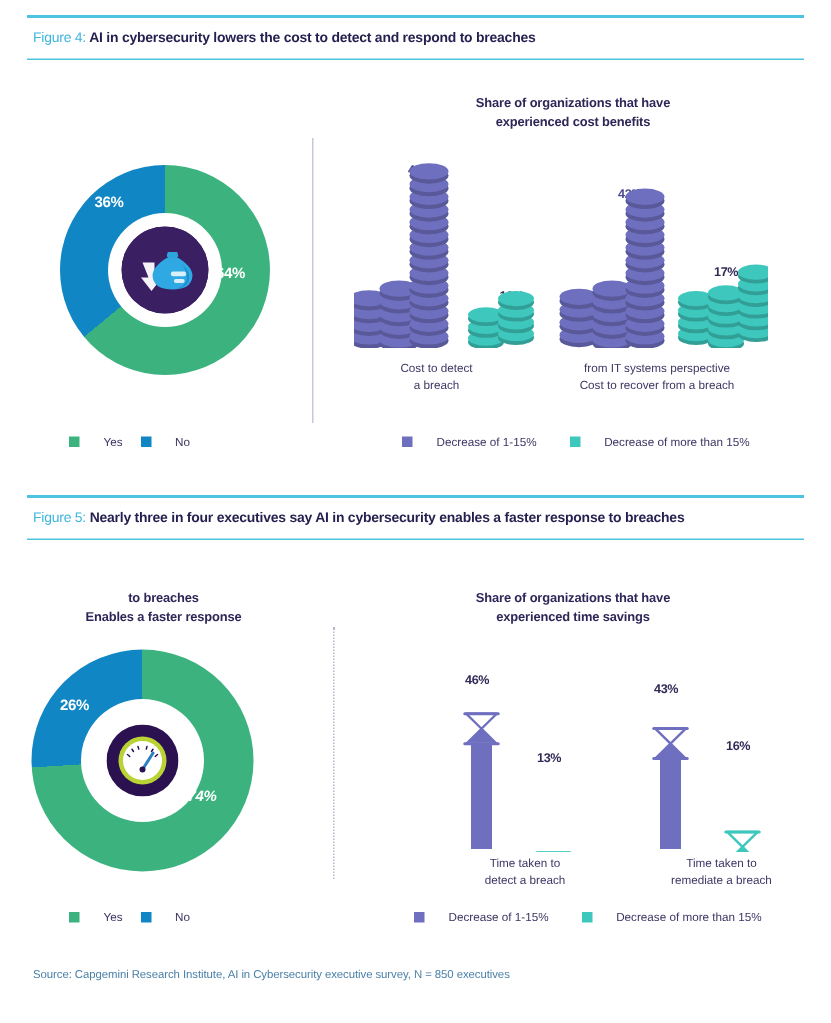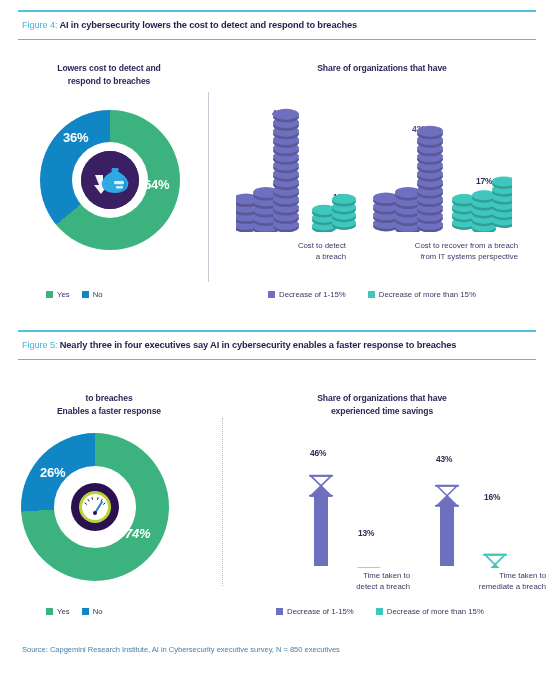--- a/index.html
+++ b/index.html
@@ -39,41 +39,41 @@
   }
 
   
   .donut-wrap{position:absolute;}
   .donut{position:relative;border-radius:50%;}
   .donut-hole{
     position:absolute;border-radius:50%;background:#ffffff;
     left:50%;top:50%;transform:translate(-50%,-50%);
   }
   .donut-label{
-    position:absolute;color:#ffffff;font-size:13px;font-weight:bold;
+    position:absolute;color:#ffffff;font-size:10px;font-weight:bold;
     letter-spacing:-0.2px;
   }
   .icon-circle{
     position:absolute;left:50%;top:50%;transform:translate(-50%,-50%);
     border-radius:50%;
   }
 
   
   .legend{position:absolute;display:flex;align-items:center;gap:6px;font-size:8px;}
-  .legend-item{display:flex;align-items:center;gap:4px;}
+  .legend-item{display:flex;align-items:center;gap:16px;}
   .swatch{width:7px;height:7px;display:inline-block;}
   .legend-text{color:#3b3663;font-size:7.8px;}
 
   
   .coin-group{position:absolute;}
   .value-label{
     position:absolute;font-size:8.4px;font-weight:bold;letter-spacing:-0.2px;
   }
   .cat-label{
-    position:absolute;text-align:right;font-size:7.8px;line-height:11px;
+    position:absolute;text-align:center;font-size:7.8px;line-height:11px;
     color:#3c3764;
   }
 
   
   .hbar{position:absolute;}
 
   
   .source{
     position:absolute;font-size:7.6px;color:#4a80a8;letter-spacing:-0.05px;
   }
@@ -85,24 +85,20 @@
 
   <div class="fig-header" style="top:10px;">
     <div class="fig-rule"></div>
     <div class="fig-title">
       <span class="fig-num">Figure 4:</span>
       <span>AI in cybersecurity lowers the cost to detect and respond to breaches</span>
     </div>
     <div class="fig-rule thin"></div>
   </div>
 
-  <div class="panel-title" style="left:14px;top:62px;width:190px;">
-    <div>Lowers cost to detect and</div>
-    <div>respond to breaches</div>
-  </div>
 
   <div class="donut-wrap" style="left:40px;top:110px;">
     <div class="donut" id="donut4" style="width: 140px; height: 140px; background: conic-gradient(rgb(60, 179, 126) 0deg, rgb(60, 179, 126) 230.4deg, rgb(17, 134, 196) 230.4deg, rgb(17, 134, 196) 360deg);">
       <div class="donut-hole" style="width:76px;height:76px;"></div>
 
       <div class="icon-circle" style="width:58px;height:58px;background:#3a1f63;">
         <svg width="58" height="58" viewBox="0 0 58 58">
           <circle cx="29" cy="29" r="29" fill="#3a1f63"></circle>
           <path d="M14 24 L22 24 L22 34 L27 34 L20 43 L13 34 L18 34 Z" fill="#ffffff" opacity="0.95"></path>
           <path d="M31 17 q-1.5 2.5 0 4 l6 0 q1.5 -1.5 0 -4 z" fill="#2ea3dd"></path>
@@ -125,20 +121,21 @@
     <span class="legend-item">
       <span class="swatch" id="f4lg1" style="background: rgb(17, 134, 196);"></span>
       <span class="legend-text">No</span>
     </span>
   </div>
 
   <div class="divider" style="left:208px;top:92px;height:190px;"></div>
 
   <div class="panel-title" style="left:262px;top:62px;width:240px;">
     <div>Share of organizations that have</div>
+    <div>experienced cost benefits</div>
   </div>
 
   <div class="coin-group" style="left:236px;top:108px;width:130px;height:124px;">
     <div class="value-label" style="left:36px;top:0px;color:#4a4a8f;">48%</div>
     <div class="value-label" style="left:97px;top:84px;color:#2f2a56;">10%</div>
     <svg width="130" height="124" style="position:absolute;left:0;top:0;">
       <g id="cg1">
           <ellipse cx="10" cy="119" rx="13" ry="5.46" fill="rgb(89,89,154)"></ellipse>
           <ellipse cx="10" cy="116.27" rx="13" ry="5.46" fill="#6f6fc0"></ellipse>
           <ellipse cx="10" cy="110.537" rx="13" ry="5.46" fill="rgb(89,89,154)"></ellipse>
@@ -281,22 +278,22 @@
           <ellipse cx="132" cy="91.564" rx="12" ry="5.04" fill="rgb(50,159,151)"></ellipse>
           <ellipse cx="132" cy="89.044" rx="12" ry="5.04" fill="#3ec7bd"></ellipse>
           <ellipse cx="132" cy="83.752" rx="12" ry="5.04" fill="rgb(50,159,151)"></ellipse>
           <ellipse cx="132" cy="81.232" rx="12" ry="5.04" fill="#3ec7bd"></ellipse>
           <ellipse cx="132" cy="75.94" rx="12" ry="5.04" fill="rgb(50,159,151)"></ellipse>
           <ellipse cx="132" cy="73.42" rx="12" ry="5.04" fill="#3ec7bd"></ellipse>
         </g>
     </svg>
   </div>
   <div class="cat-label" style="left:358px;top:240px;width:160px;">
+    <div>from IT systems perspective</div>
     <div>Cost to recover from a breach</div>
-    <div>from IT systems perspective</div>
   </div>
 
   <div class="legend" style="left:268px;top:290px;gap:22px;">
     <span class="legend-item">
       <span class="swatch" id="f4bg0" style="background: rgb(111, 111, 192);"></span>
       <span class="legend-text">Decrease of 1-15%</span>
     </span>
     <span class="legend-item">
       <span class="swatch" id="f4bg1" style="background: rgb(62, 199, 189);"></span>
       <span class="legend-text">Decrease of more than 15%</span>
@@ -356,21 +353,21 @@
 
   <div class="divider dotted" style="left:222px;top:418px;height:168px;"></div>
 
   <div class="panel-title" style="left:262px;top:392px;width:240px;">
     <div>Share of organizations that have</div>
     <div>experienced time savings</div>
   </div>
 
   <div class="hbar" style="left:300px;top:448px;width:110px;height:120px;">
     <div class="value-label" style="left:10px;top:0px;color:#2f2a56;">46%</div>
-    <div class="value-label" style="left:58px;top:52px;color:#2f2a56;margin-top:28px;">13%</div>
+    <div class="value-label" style="left:58px;top:52px;color:#2f2a56;">13%</div>
     <svg width="110" height="120" style="position:absolute;left:0;top:0;">
       <g id="hb1">
           <rect x="14" y="47.83999999999999" width="14" height="70.16000000000001" fill="#6f6fc0"></rect>
           <path d="M10.85,27.83999999999999 L31.15,27.83999999999999 L21,37.83999999999999 L31.15,47.83999999999999 L10.85,47.83999999999999 L21,37.83999999999999 Z" fill="#ffffff" stroke="#6f6fc0" stroke-width="1.6" stroke-linejoin="round"></path>
           <path d="M21,37.83999999999999 L29.95,47.03999999999999 L12.049999999999999,47.03999999999999 Z" fill="#6f6fc0"></path>
           <line x1="9.85" x2="32.15" y1="27.83999999999999" y2="27.83999999999999" stroke="#6f6fc0" stroke-width="2" stroke-linecap="round"></line>
           <line x1="9.85" x2="32.15" y1="47.83999999999999" y2="47.83999999999999" stroke="#6f6fc0" stroke-width="2" stroke-linecap="round"></line>
           <rect x="62" y="140.51999999999998" width="14" height="0" fill="#3ec7bd"></rect>
           <path d="M58.85,120.52 L79.15,120.52 L69,130.51999999999998 L79.15,140.51999999999998 L58.85,140.51999999999998 L69,130.51999999999998 Z" fill="#ffffff" stroke="#3ec7bd" stroke-width="1.6" stroke-linejoin="round"></path>
           <path d="M69,130.51999999999998 L77.95,139.71999999999997 L60.050000000000004,139.71999999999997 Z" fill="#3ec7bd"></path>

